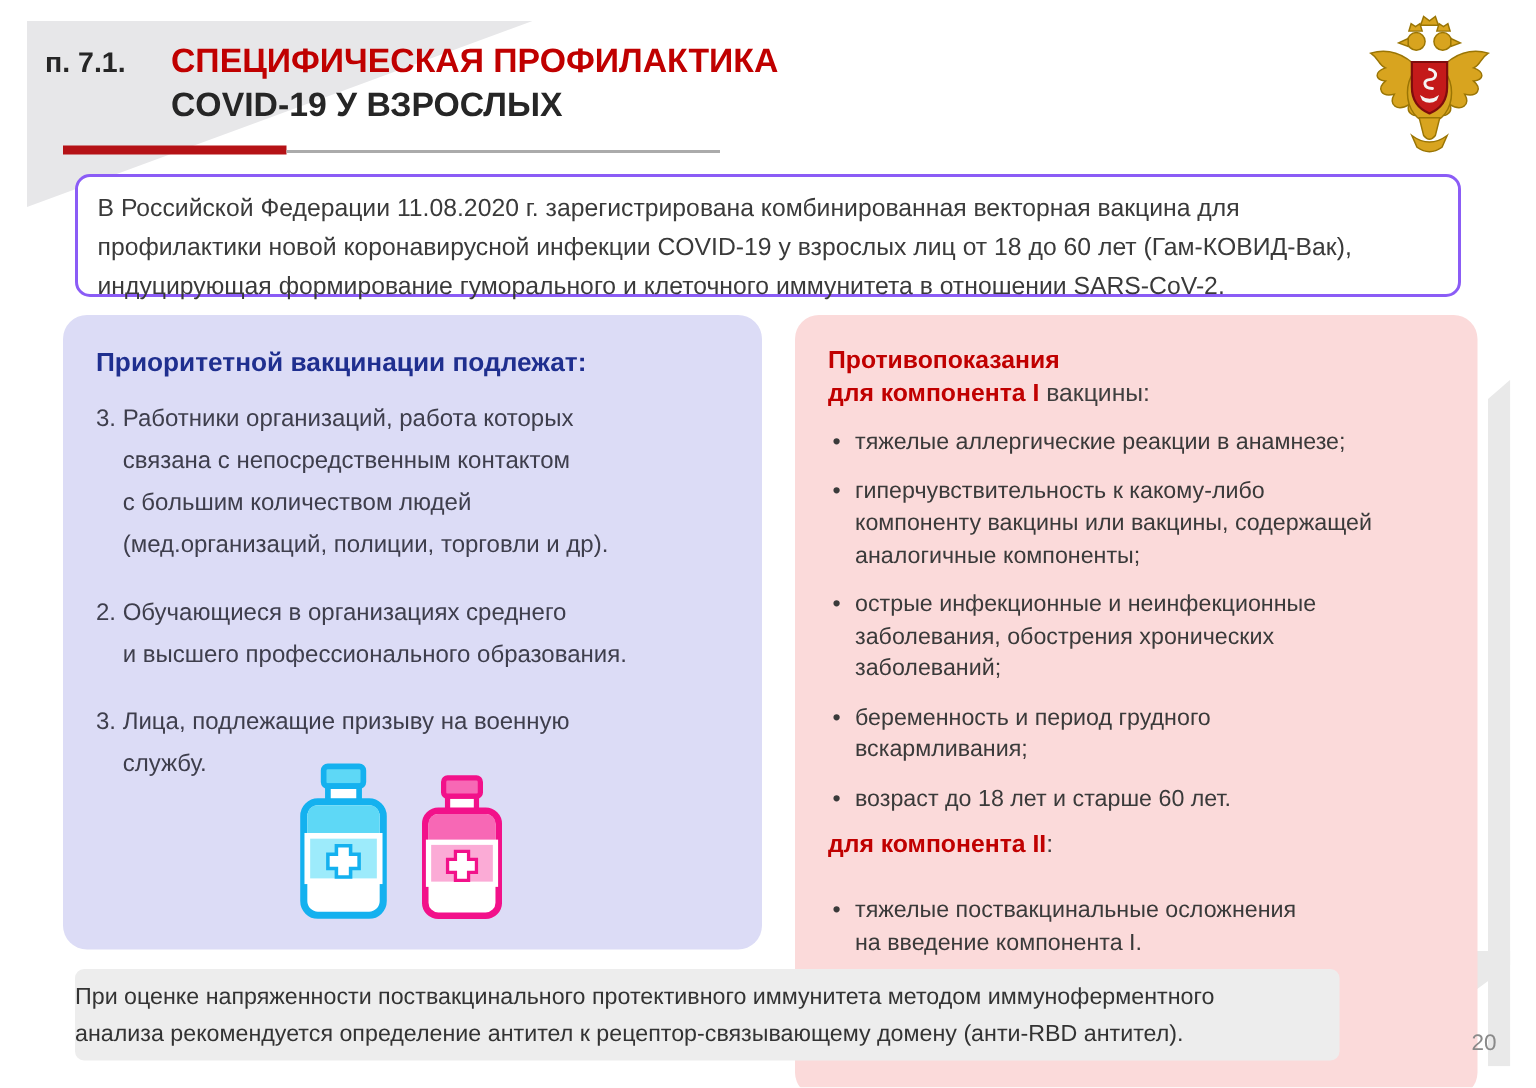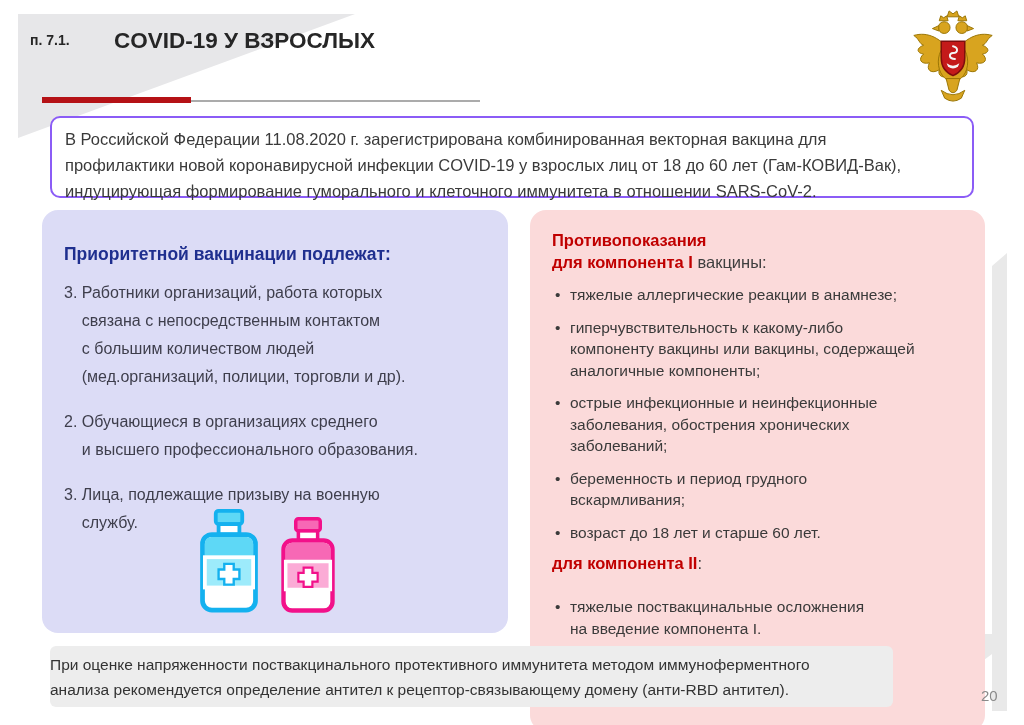--- a/index.html
+++ b/index.html
@@ -6,34 +6,34 @@
   .slide{position:relative;width:1024px;height:725px;background:#ffffff;
          font-family:"Liberation Sans","DejaVu Sans",sans-serif;overflow:hidden;}
   
   .deco-tl{position:absolute;left:18px;top:14px;width:337px;height:124px;
            background:#e7e7e9;clip-path:polygon(0 0,100% 0,0 100%);}
   .deco-right{position:absolute;left:992px;top:248px;width:15px;height:463px;
            background:#e9e9e9;clip-path:polygon(0 18px,100% 5px,100% 100%,0 100%);}
   .deco-br{position:absolute;left:893px;top:634px;width:114px;height:77px;
            background:#e9e9e9;clip-path:polygon(0 0,100% 0,100% 9px,19% 100%,0 100%);}
   
-  .section-num{position:absolute;left:30px;top:32px;font-size:14px;font-weight:bold;color:#262626;text-align:right;}
+  .section-num{position:absolute;left:30px;top:32px;font-size:19px;font-weight:bold;color:#262626;text-align:right;}
   .title{position:absolute;left:114px;top:26px;margin:0;font-size:22.5px;line-height:29px;font-weight:bold;}
   .title .t1{display:block;color:#c00000;}
   .title .t2{display:block;color:#262626;}
   .rule-red{position:absolute;left:42px;top:97px;width:149px;height:6px;background:#b51216;}
   .rule-gray{position:absolute;left:191px;top:100px;width:289px;height:2px;background:#ababab;}
   .emblem{position:absolute;left:904px;top:8px;width:98px;height:98px;}
   
   .intro-box{position:absolute;left:50px;top:116px;width:924px;height:82px;border:2px solid #8b5cf6;
              border-radius:10px;background:#fff;box-sizing:border-box;padding:8px 13px;}
   .intro-box p{margin:0;font-size:16.5px;line-height:26px;color:#3a3a3a;white-space:pre-line;}
   
   .priority-box{position:absolute;left:42px;top:210px;width:466px;height:423px;background:#dcdcf6;
-                border-radius:16px;box-sizing:border-box;padding:34px 22px;}
+                border-radius:16px;box-sizing:border-box;padding:21px 22px;}
   .priority-box h2{margin:0 0 14px 0;font-size:17.5px;color:#1f2f8f;}
   .p-item{font-size:16px;line-height:28px;color:#3e3e4c;white-space:pre-wrap;margin-bottom:17px;}
   .bottles{position:absolute;left:152px;top:298px;display:flex;align-items:flex-end;gap:9px;}
   
   .contra-box{position:absolute;left:530px;top:210px;width:455px;height:521px;background:#fbdada;
               border-radius:16px;box-sizing:border-box;padding:19px 22px;overflow:hidden;}
   .contra-title{font-size:16.5px;line-height:22px;font-weight:bold;color:#c00000;}
   .contra-title .line{display:block;}
   .contra-title .dark,.contra-sub .dark{color:#3f3f3f;font-weight:normal;}
   .c-list{list-style:none;margin:11px 0 0 0;padding:0;}
@@ -71,20 +71,21 @@
       <path d="M43 72 h14 l-3 12 q-4 5 -8 0 z"></path>
       <path d="M38 84 q12 9 24 0 l-3.5 8 q-8.5 6 -17 0 z"></path>
     </g>
     <path d="M38 34 h24 v17 q0 13 -12 18 q-12 -5 -12 -18 z" fill="#c41a1a" stroke="#7e0d0d" stroke-width="1.5"></path>
     <path d="M50 39 c5.5 1 5.5 7 0 7 c-4.5 0 -4.5 6 2 6" fill="none" stroke="#f5f5f5" stroke-width="2" stroke-linecap="round"></path>
     <path d="M43.5 56.5 q6.5 5 13 0 l-1.5 3.5 q-5 3.5 -10 0 z" fill="#f5f5f5"></path>
   </svg>
 
   <div class="section-num">п. 7.1.</div>
   <h1 class="title">
+    <span class="t1">СПЕЦИФИЧЕСКАЯ ПРОФИЛАКТИКА</span>
     <span class="t2">COVID-19 У ВЗРОСЛЫХ</span>
   </h1>
   <div class="rule-red"></div>
   <div class="rule-gray"></div>
 
   <div class="intro-box">
     <p>В Российской Федерации 11.08.2020 г. зарегистрирована комбинированная векторная вакцина для
 профилактики новой коронавирусной инфекции COVID-19 у взрослых лиц от 18 до 60 лет (Гам-КОВИД-Вак),
 индуцирующая формирование гуморального и клеточного иммунитета в отношении SARS-CoV-2.</p>
   </div>

